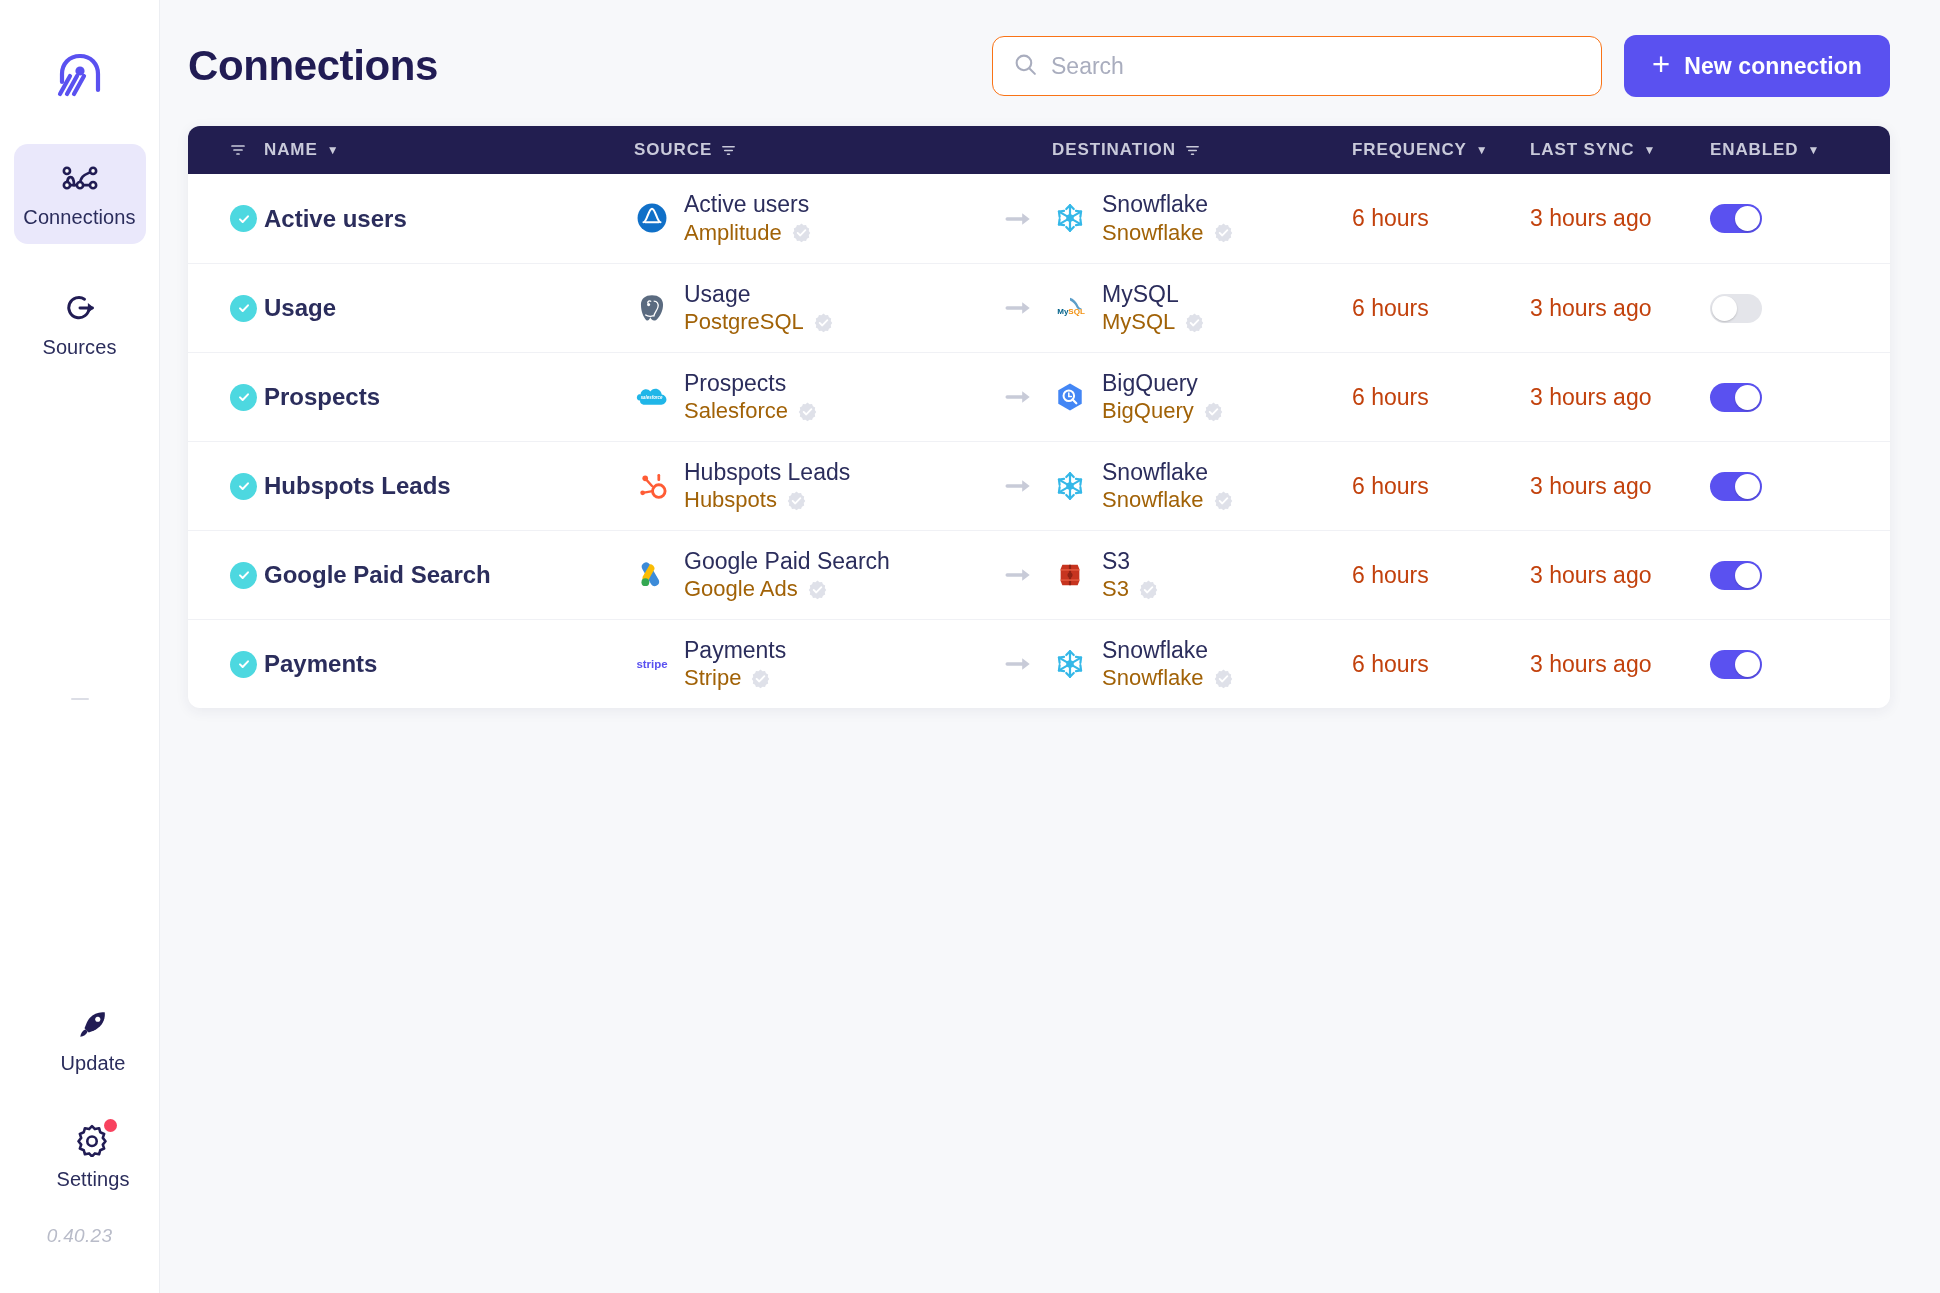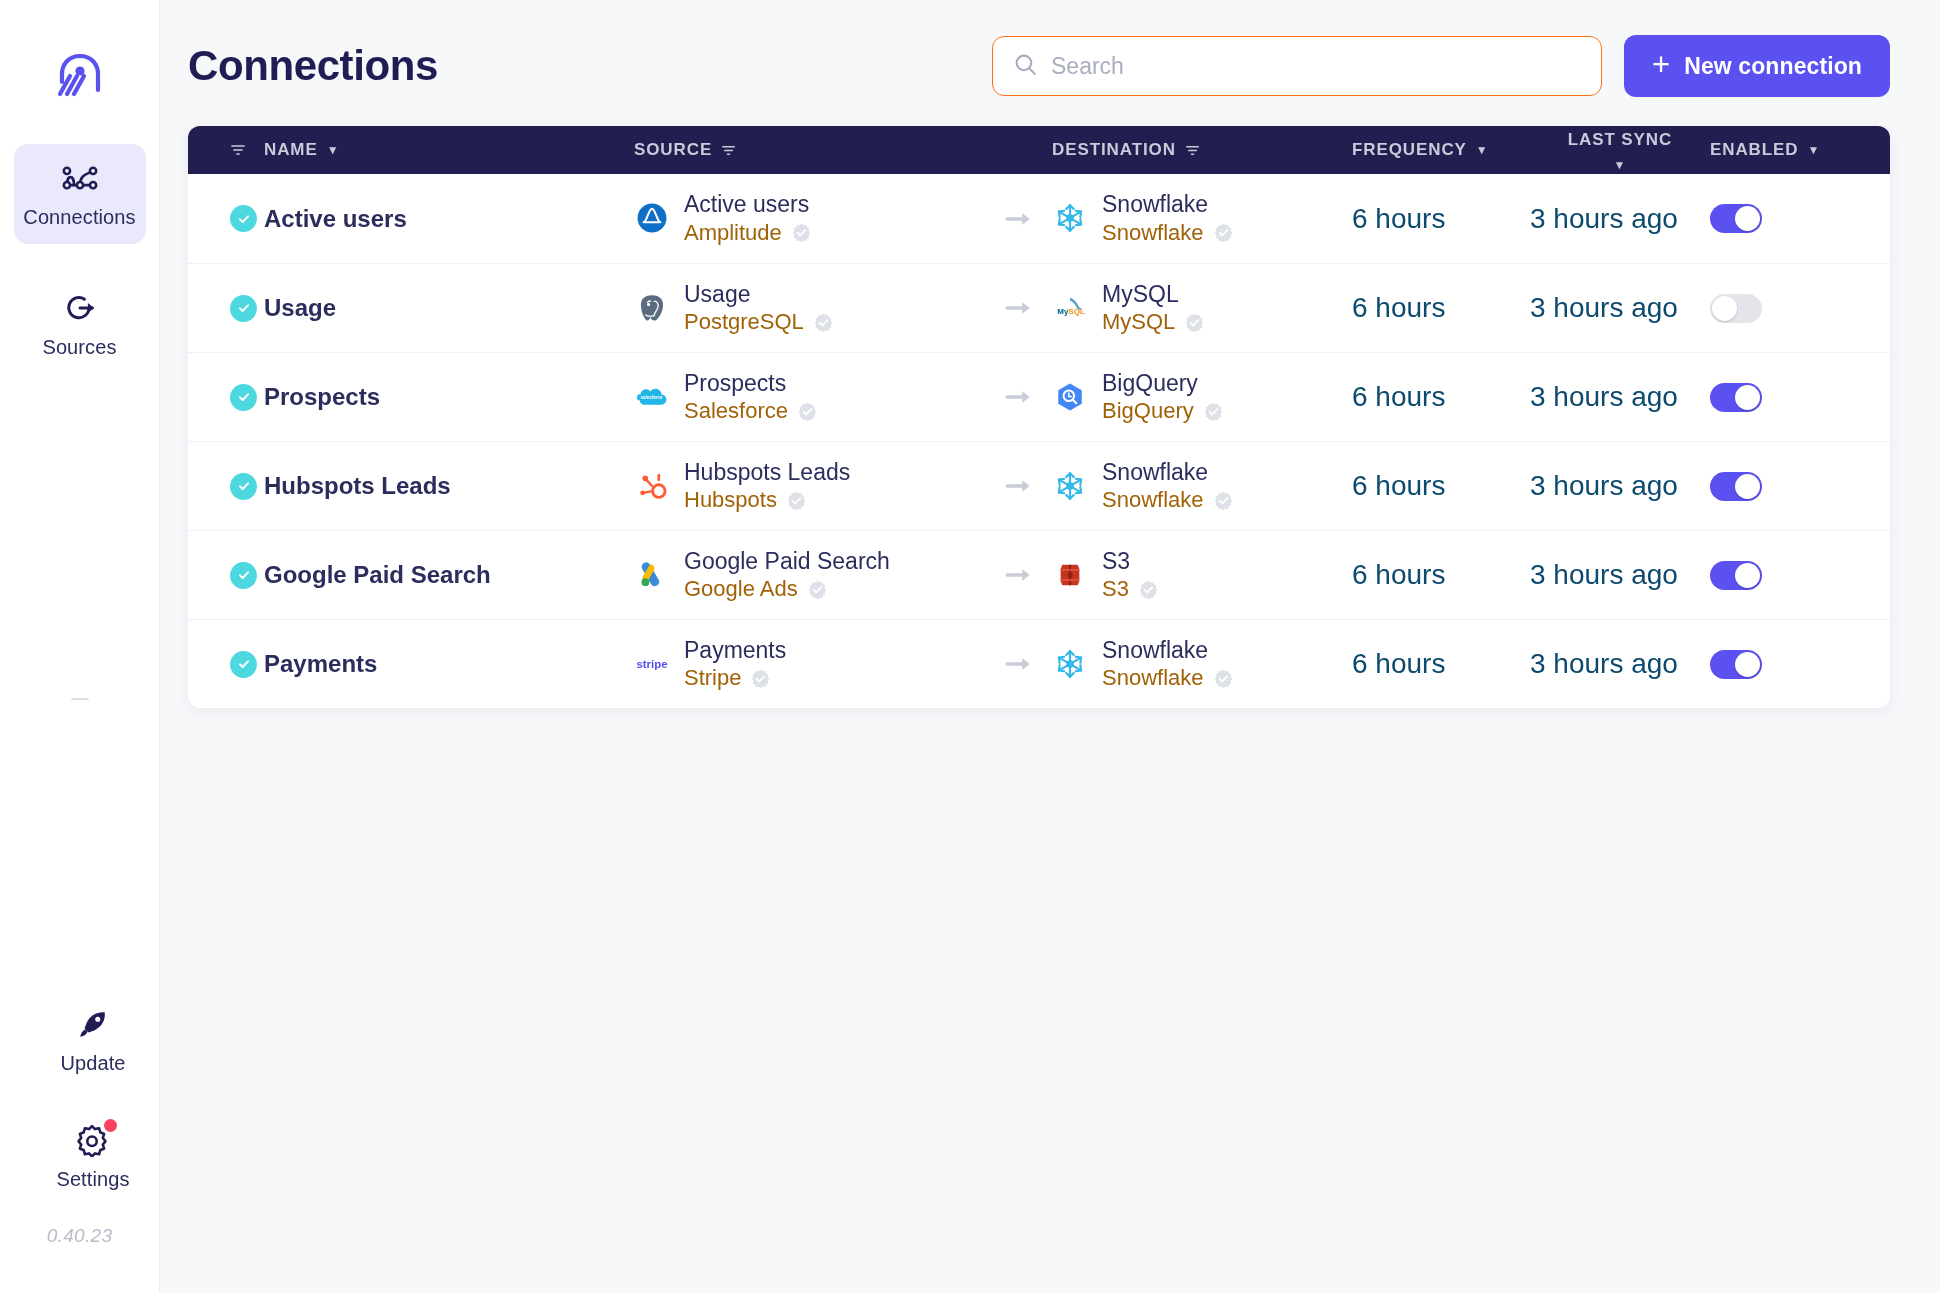--- a/index.html
+++ b/index.html
@@ -94,41 +94,41 @@
     font-size: 17px; font-weight: bold; letter-spacing: .9px;
   }
   .thead .cell { display: flex; align-items: center; gap: 9px; cursor: pointer; }
   .caret { font-size: 12px; line-height: 1; }
   .c-status  { width: 76px; padding-left: 42px; }
   .c-name    { width: 370px; }
   .c-source  { width: 370px; }
   .c-arrow   { width: 48px; }
   .c-dest    { width: 300px; }
   .c-freq    { width: 178px; }
-  .c-sync    { width: 180px; flex-direction: column; }
+  .c-sync    { width: 180px; }
   .c-enabled { width: 140px; }
 
   .trow {
     display: flex; align-items: center; height: 89px;
     border-top: 1px solid #f0f1f5;
     font-size: 23px; color: #2b2d5c;
   }
   .trow:first-child { border-top: none; }
   .status-dot {
     width: 27px; height: 27px; border-radius: 50%;
     background: #4dd8e0; display: flex; align-items: center; justify-content: center;
   }
   .row-name { font-size: 24px; font-weight: bold; color: #2b2d5c; }
   .endpoint { display: flex; align-items: center; gap: 14px; }
   .ep-icon { width: 36px; height: 36px; display: flex; align-items: center; justify-content: center; flex: none; }
   .ep-text { display: flex; flex-direction: column; gap: 3px; }
   .ep-title { font-size: 23px; color: #2b2d5c; line-height: 1.1; }
   .ep-sub { display: flex; align-items: center; gap: 9px; font-size: 22px; color: #a16207; line-height: 1.1; }
   .arrow-col { display: flex; align-items: center; justify-content: flex-start; }
-  .cell-text { font-size: 28px; color: #0c4a6e; }
+  .cell-text { font-size: 23px; color: #c2410c; }
 
   .toggle {
     width: 52px; height: 29px; border-radius: 15px;
     position: relative; cursor: pointer; background: #e4e5ea;
     transition: background .15s;
   }
   .toggle.on { background: #5a51f0; }
   .toggle .knob {
     position: absolute; top: 2px; left: 2px;
     width: 25px; height: 25px; border-radius: 50%;

